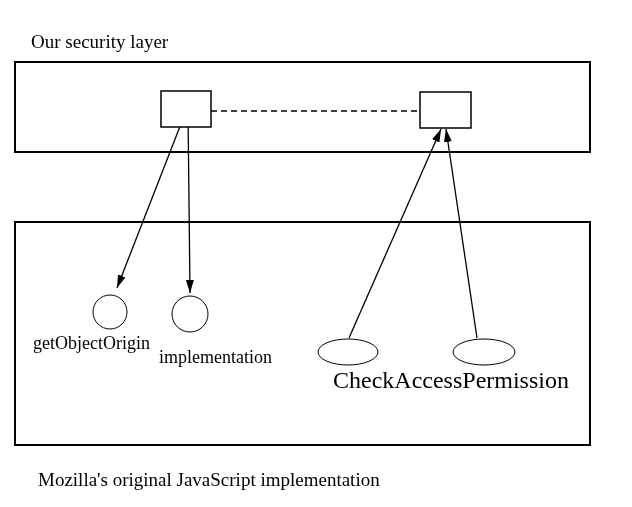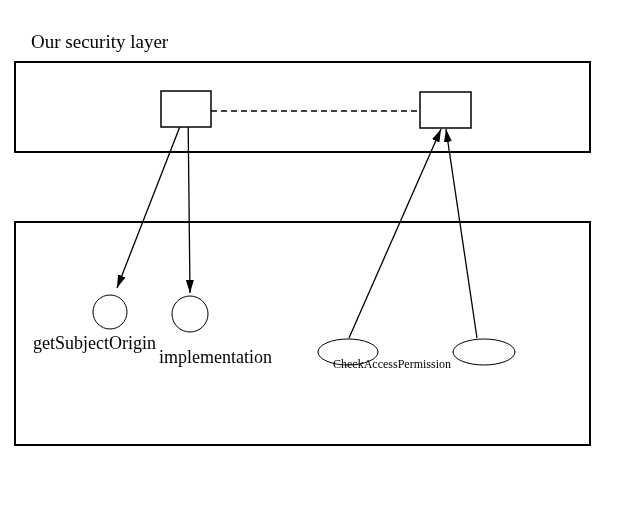--- a/index.html
+++ b/index.html
@@ -24,21 +24,21 @@
   .label {
     position: absolute;
     white-space: nowrap;
     line-height: 1;
     color: #000000;
   }
   .title-label   { left: 31px;  top: 32px;  font-size: 19px; }
   .caption-label { left: 38px;  top: 470px; font-size: 19px; }
   .subject-label { left: 33px;  top: 334px; font-size: 18px; }
   .object-label  { left: 159px; top: 348px; font-size: 18px; }
-  .check-label   { left: 333px; top: 358px; font-size: 12px; }
+  .check-label   { left: 333px; top: 368px; font-size: 24px; }
 </style>
 </head>
 <body>
 
 <div class="canvas">
 
   <svg class="diagram-svg" width="632" height="507" viewBox="0 0 632 507">
     <defs>
       <marker id="arrowhead" markerUnits="userSpaceOnUse" markerWidth="13" markerHeight="8" refX="13" refY="4" orient="auto">
         <path d="M0,0 L13,4 L0,8 Z" fill="#000000"></path>
@@ -60,20 +60,21 @@
 
     <circle cx="110" cy="312" r="17" fill="#ffffff" stroke="#000000" stroke-width="1"></circle>
     <circle cx="190" cy="314" r="18" fill="#ffffff" stroke="#000000" stroke-width="1"></circle>
 
     <ellipse cx="348" cy="352" rx="30" ry="13" fill="#ffffff" stroke="#000000" stroke-width="1"></ellipse>
     <ellipse cx="484" cy="352" rx="31" ry="13" fill="#ffffff" stroke="#000000" stroke-width="1"></ellipse>
   </svg>
 
   <div class="label title-label">Our security layer</div>
 
-  <div class="label subject-label">getSubjectOrigin</div>
+  <div class="label subject-label">getObjectOrigin</div>
 
   <div class="label object-label">implementation</div>
 
   <div class="label check-label">CheckAccessPermission</div>
 
+  <div class="label caption-label">Mozilla's original JavaScript implementation</div>
 
 </div>
 
 </body></html>

